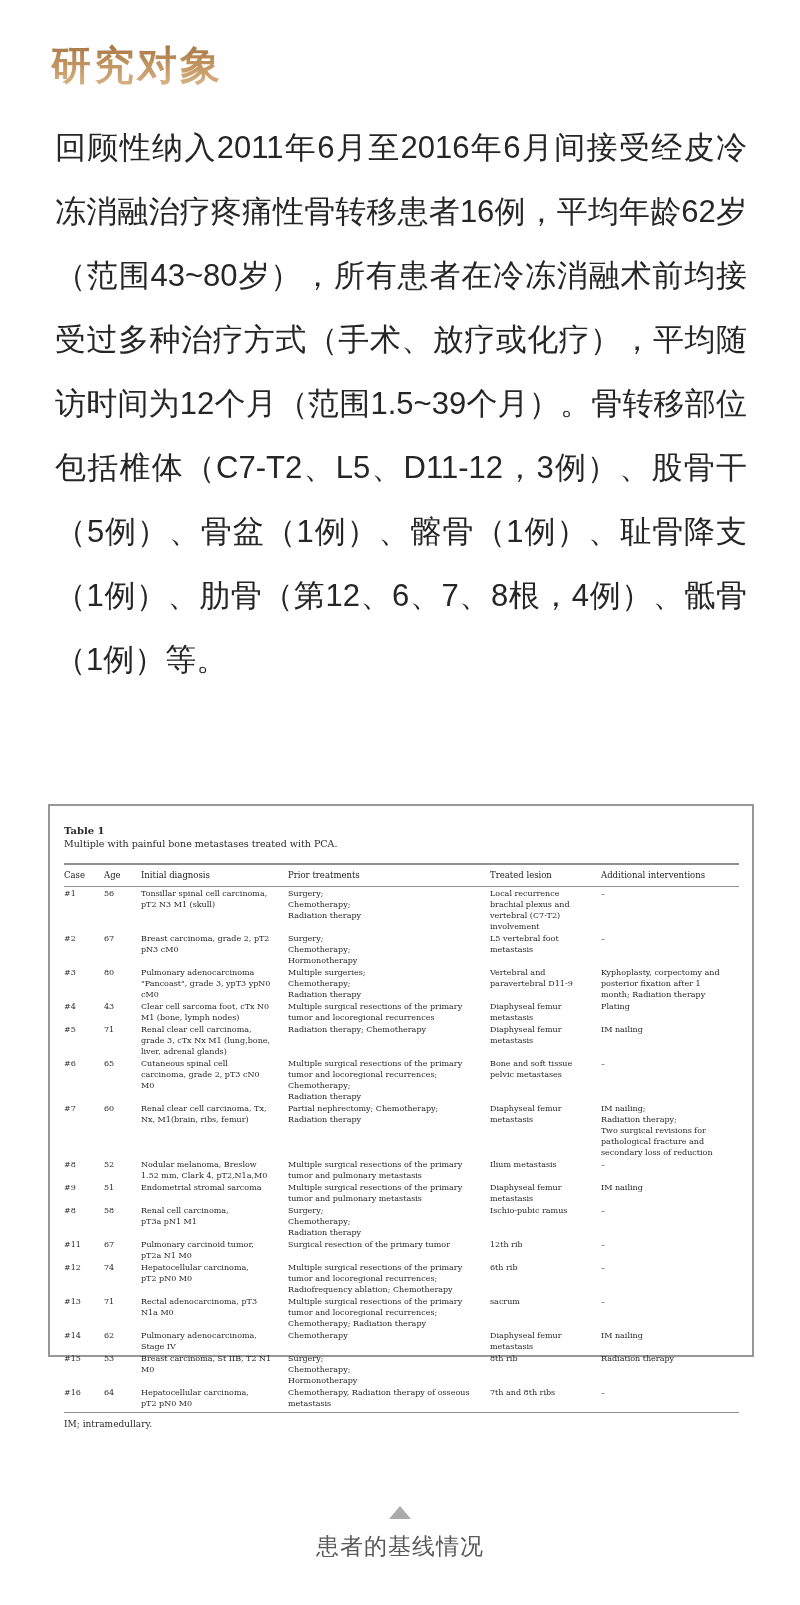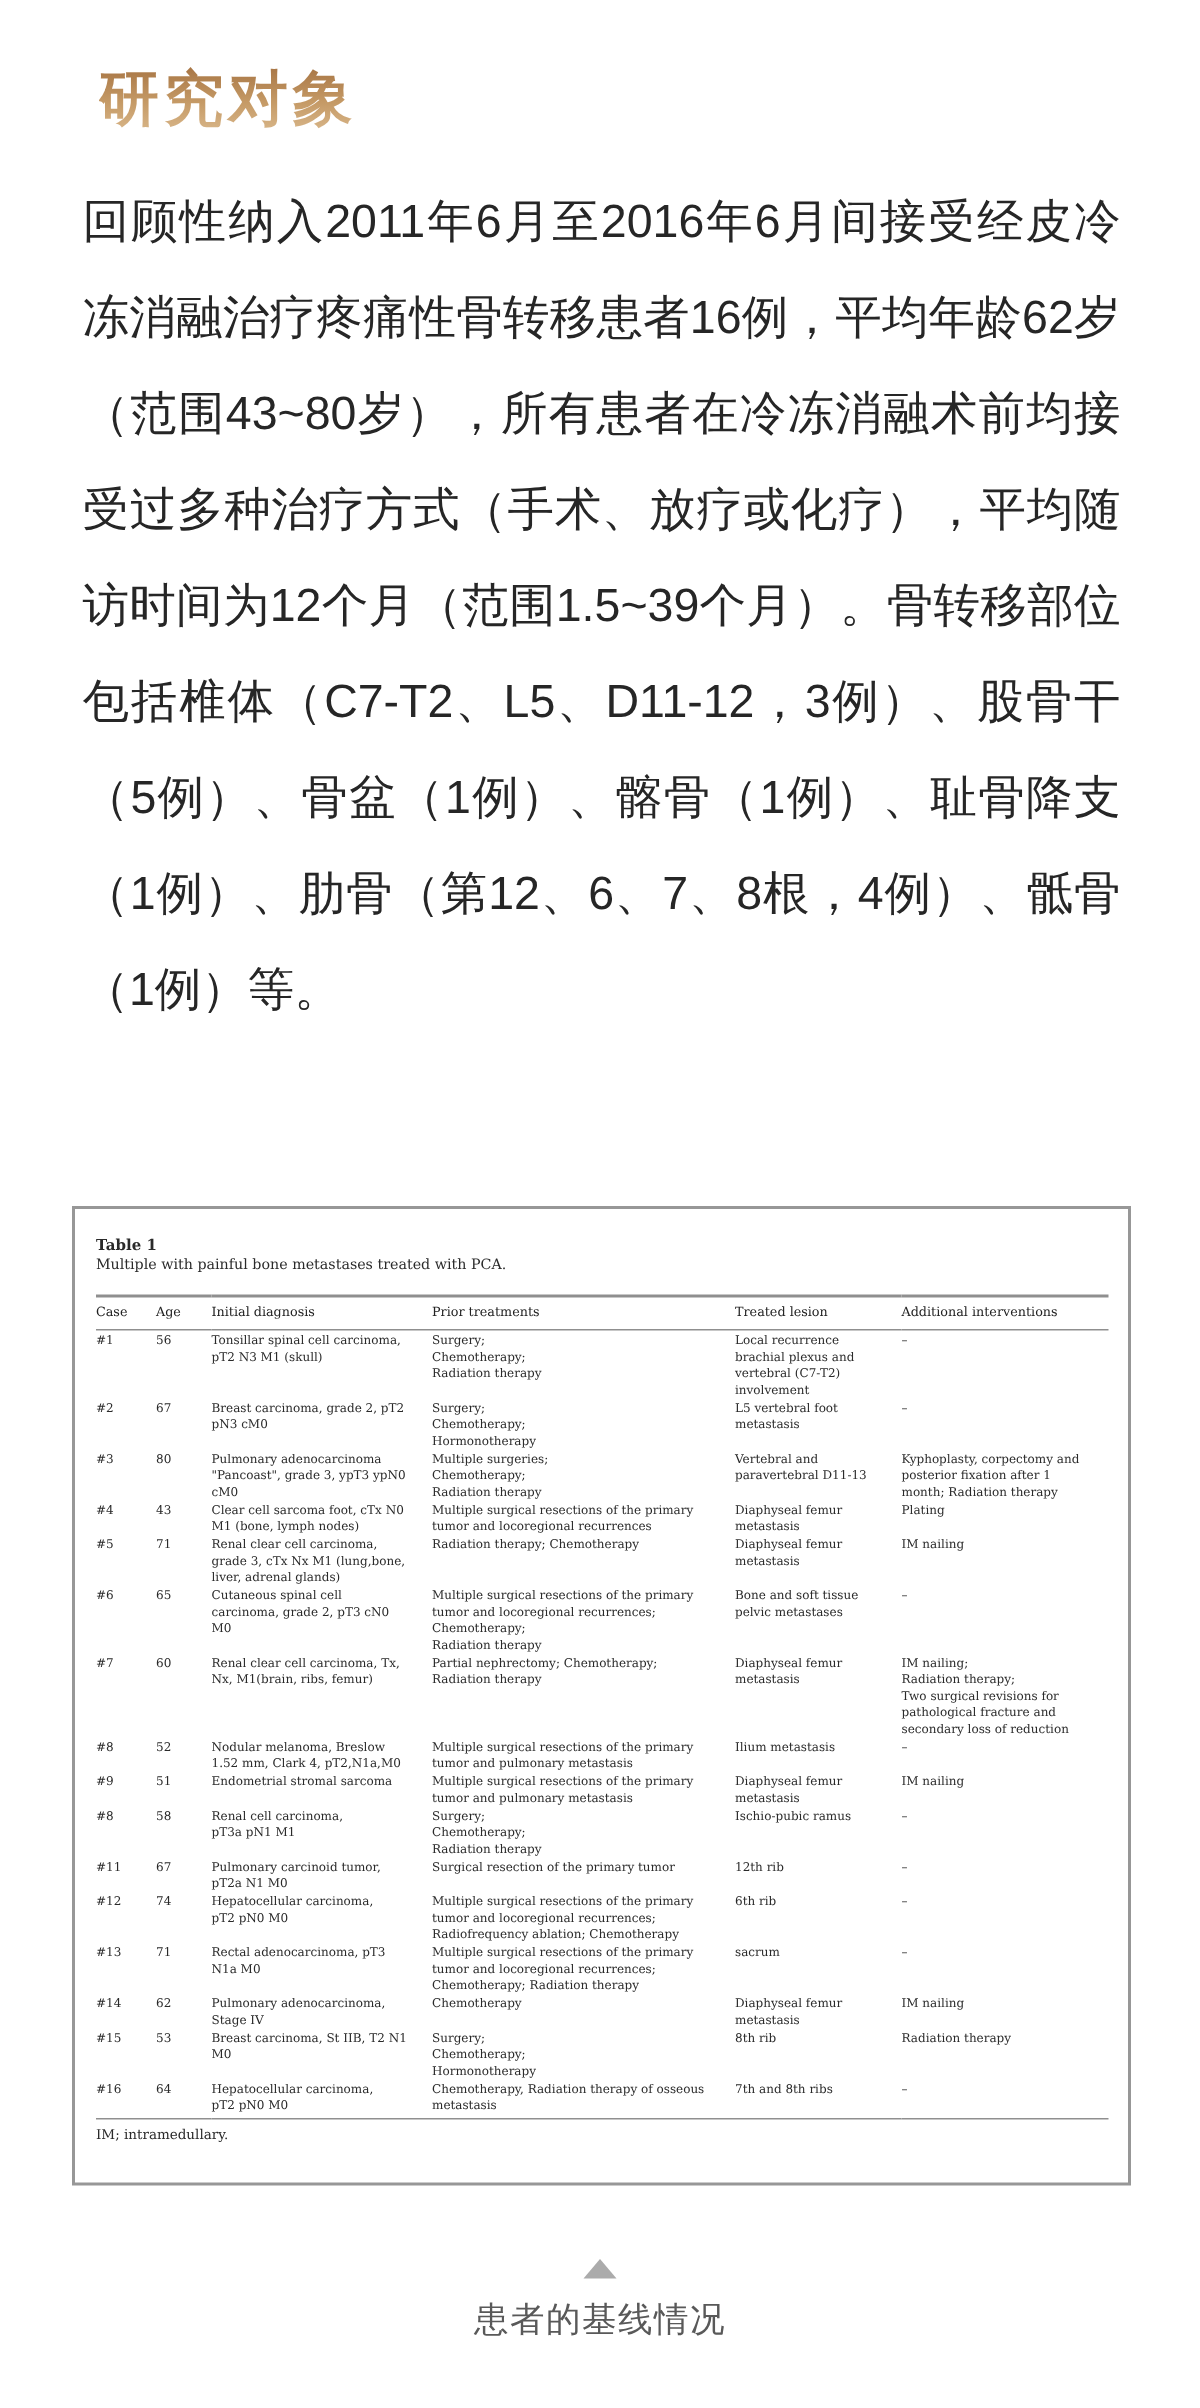--- a/index.html
+++ b/index.html
@@ -9,21 +9,21 @@
     width: 800px;
     height: 1605px;
     background: #ffffff;
     overflow: hidden;
     font-family: "Liberation Sans", sans-serif;
   }
 
   
   .page-title {
     position: absolute;
-    left: 66px;
+    left: 51px;
     top: 38px;
     font-family: "DejaVu Serif", "Liberation Serif", serif;
     font-size: 40px;
     font-weight: bold;
     letter-spacing: 3px;
     color: #b5824f;
   }
   @supports (-webkit-background-clip: text) {
     .page-title {
       background: linear-gradient(180deg, #a06c3c 0%, #c59a66 55%, #ddbd92 100%);
@@ -45,21 +45,21 @@
     text-align: justify;
     text-justify: inter-ideograph;
   }
 
   
   .table-container {
     position: absolute;
     left: 48px;
     top: 804px;
     width: 706px;
-    height: 653px;
+    height: 553px;
     border: 2px solid #979797;
     background: #ffffff;
     padding: 18px 12px 0 14px;
     font-family: "DejaVu Serif", "Liberation Serif", serif;
     color: #2a2a2a;
   }
   .table-label {
     font-size: 10px;
     font-weight: bold;
     line-height: 13px;
@@ -192,21 +192,21 @@
           <tr>
             <td>#3</td>
             <td>80</td>
             <td>Pulmonary adenocarcinoma
 "Pancoast", grade 3, ypT3 ypN0
 cM0</td>
             <td>Multiple surgeries;
 Chemotherapy;
 Radiation therapy</td>
             <td>Vertebral and
-paravertebral D11-13</td>
+paravertebral D11-9</td>
             <td>Kyphoplasty, corpectomy and
 posterior fixation after 1
 month; Radiation therapy</td>
           </tr>
           <tr>
             <td>#4</td>
             <td>43</td>
             <td>Clear cell sarcoma foot, cTx N0
 M1 (bone, lymph nodes)</td>
             <td>Multiple surgical resections of the primary

